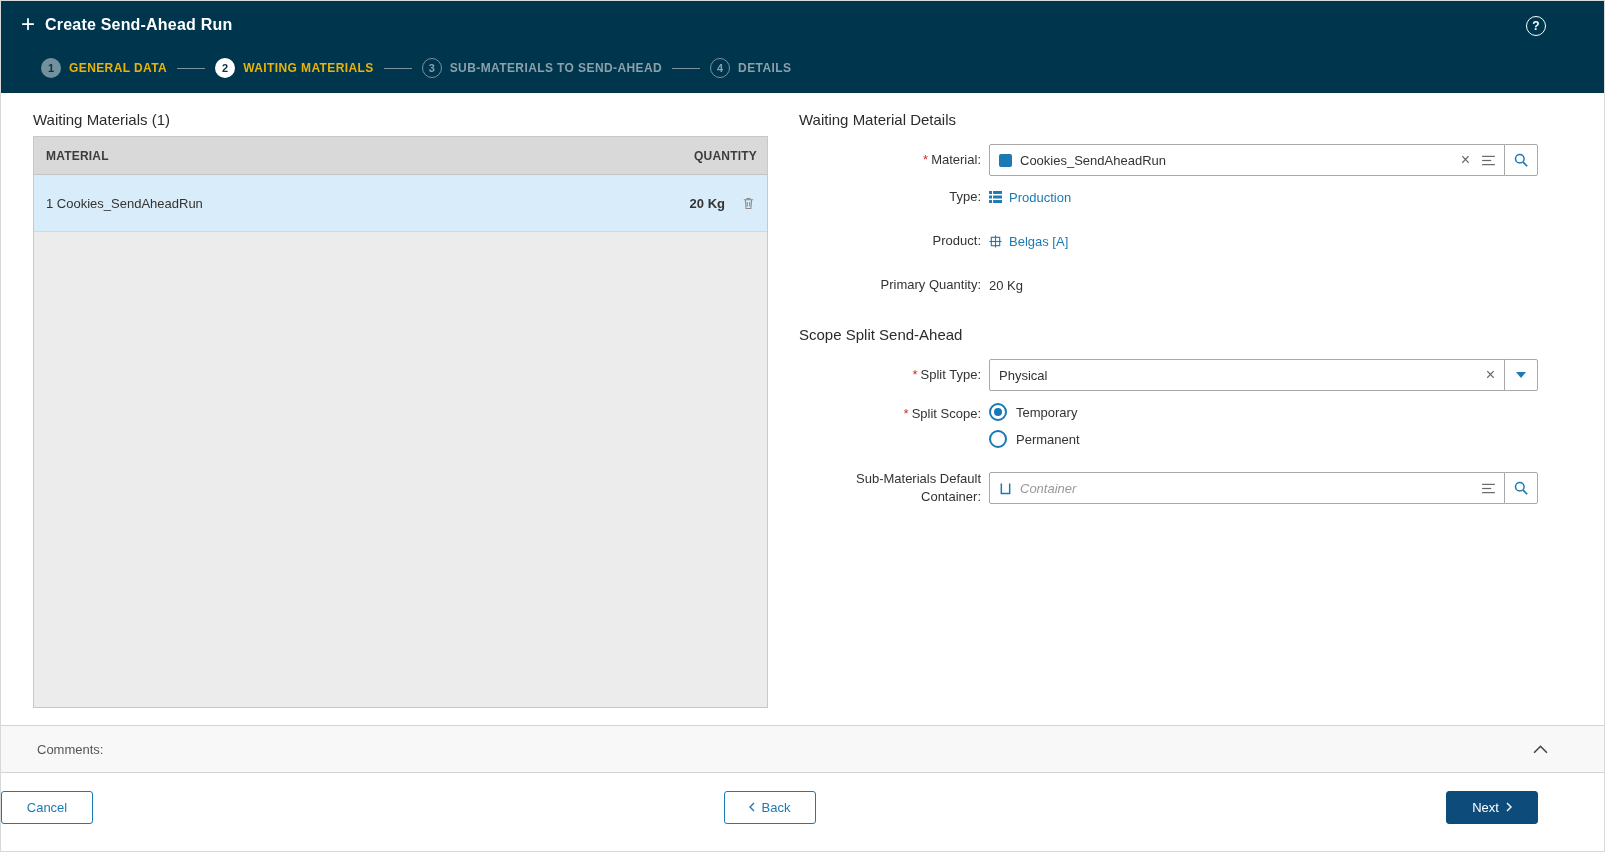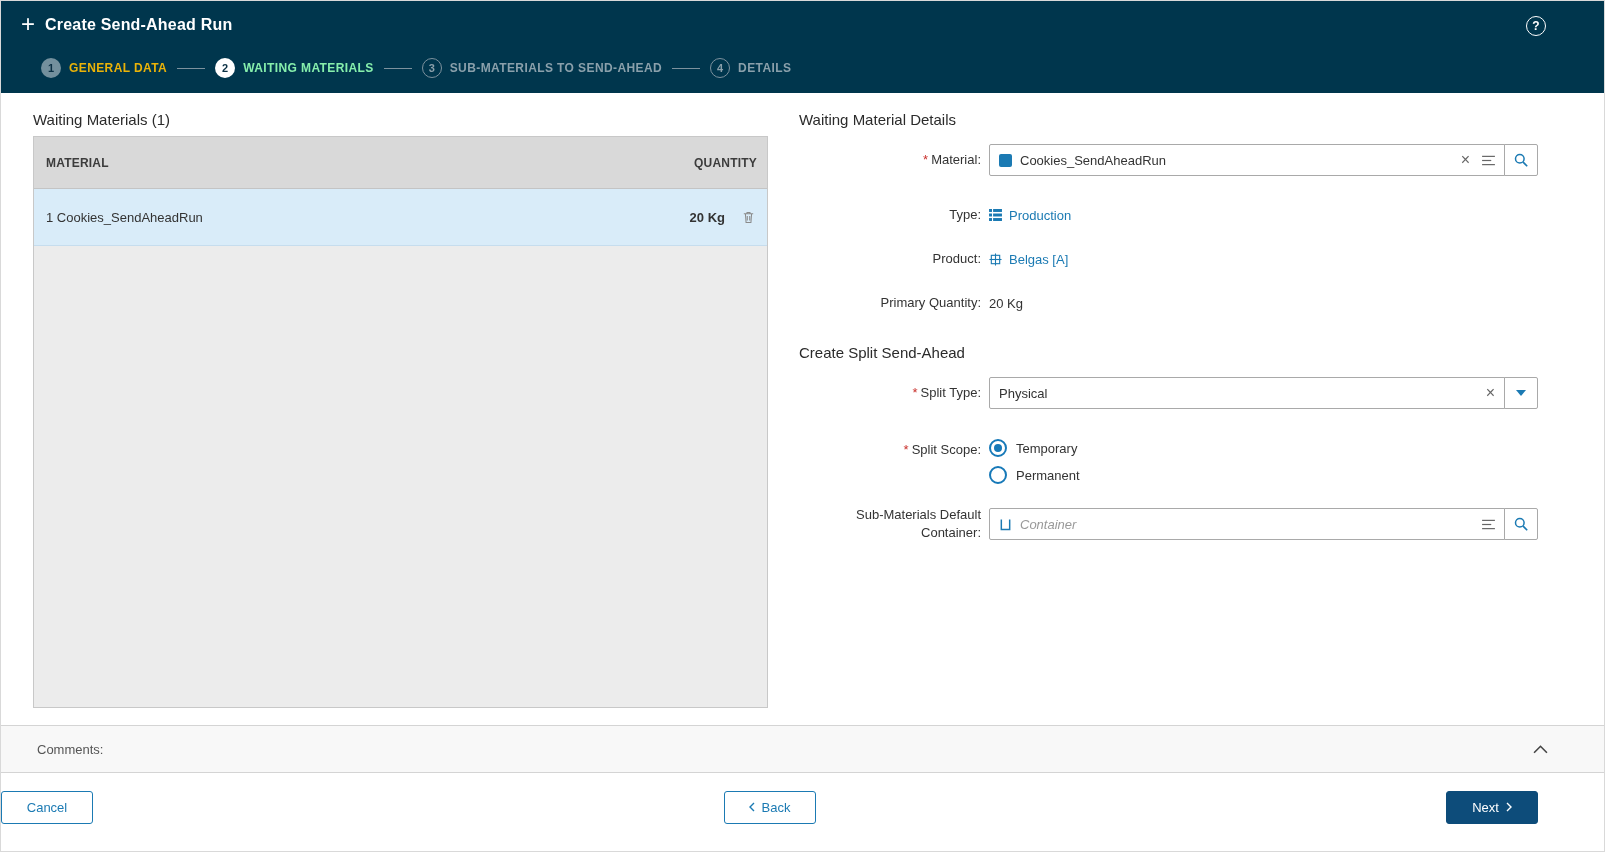--- a/index.html
+++ b/index.html
@@ -25,52 +25,52 @@
   .stepper { display:flex; align-items:center; padding-left:40px; height:38px; }
   .step { display:flex; align-items:center; cursor:pointer; }
   .step-circle {
     width:20px; height:20px; border-radius:50%; display:flex; align-items:center; justify-content:center;
     font-size:11px; font-weight:700; flex:none;
   }
   .step-label { margin-left:8px; font-size:12px; letter-spacing:.4px; font-weight:600; }
   .step.done .step-circle { background:rgba(255,255,255,.45); color:#0b3044; }
   .step.done .step-label { color:#eab308; }
   .step.active .step-circle { background:#ffffff; color:#0b3044; }
-  .step.active .step-label { color:#86efac; font-weight:700; }
+  .step.active .step-label { color:#eab308; font-weight:700; }
   .step.pending .step-circle { background:transparent; border:1px solid #7d929e; color:#8aa0ab; }
   .step.pending .step-label { color:#8aa0ab; }
   .step-connector { width:28px; border-top:1px solid #7d929e; margin:0 10px; }
 
   
   .main { flex:1; display:flex; padding:0 66px 0 32px; overflow:hidden; }
 
   
   .left-panel { width:735px; flex:none; }
   .panel-title { font-size:15px; color:#2b2b2b; margin:18px 0 8px; font-weight:400; }
   .grid { border:1px solid #c8c8c8; height:572px; background:#ececec; display:flex; flex-direction:column; }
   .grid-header {
-    flex:none; height:52px; background:#d9d9d9; display:flex; align-items:center;
+    flex:none; height:38px; background:#d9d9d9; display:flex; align-items:center;
     padding:0 10px 0 12px; font-size:12px; font-weight:700; color:#3c3c3c; letter-spacing:.2px;
     border-bottom:1px solid #c4c4c4; cursor:pointer;
   }
   .grid-header .col-material { flex:1; }
   .grid-row {
     flex:none; height:57px; background:#d9ecf9; display:flex; align-items:center;
     padding:0 10px 0 12px; font-size:13px; color:#333; border-bottom:1px solid #c6ddee; cursor:pointer;
   }
   .cell-material { flex:1; }
   .cell-quantity { font-weight:700; }
   .trash-btn { margin-left:14px; width:18px; display:flex; justify-content:center; cursor:pointer; }
   .grid-empty { flex:1; }
 
   
   .right-panel { flex:1; margin-left:31px; }
   .section-title { font-size:15px; color:#2b2b2b; margin:18px 0 16px; font-weight:400; }
   .section-title.split { margin-top:32px; }
-  .field-row { display:flex; align-items:center; margin-bottom:30px; }
+  .field-row { display:flex; align-items:center; margin-bottom:12px; }
   .field-row.text-row { margin-bottom:26px; }
   .field-label {
     width:190px; flex:none; text-align:right; padding-right:8px;
     font-size:13px; color:#333; line-height:18px;
   }
   .req { color:#c9302c; margin-right:3px; }
   .field-control { flex:1; display:flex; align-items:center; }
 
   
   .ig { display:flex; height:32px; width:100%; }
@@ -258,21 +258,21 @@
         </div>
       </div>
 
       <div class="field-row text-row">
         <div class="field-label">Primary Quantity:</div>
         <div class="field-control">
           <span class="plain-value">20 Kg</span>
         </div>
       </div>
 
-      <div class="section-title split">Create Split Send-Ahead</div>
+      <div class="section-title split">Scope Split Send-Ahead</div>
 
       <div class="field-row">
         <div class="field-label">
           <span class="req">*</span><span>Split Type:</span>
         </div>
         <div class="field-control">
           <div class="ig">
             <div class="ig-box">
               <span class="ig-text">Physical</span>
               <span class="ig-actions">

